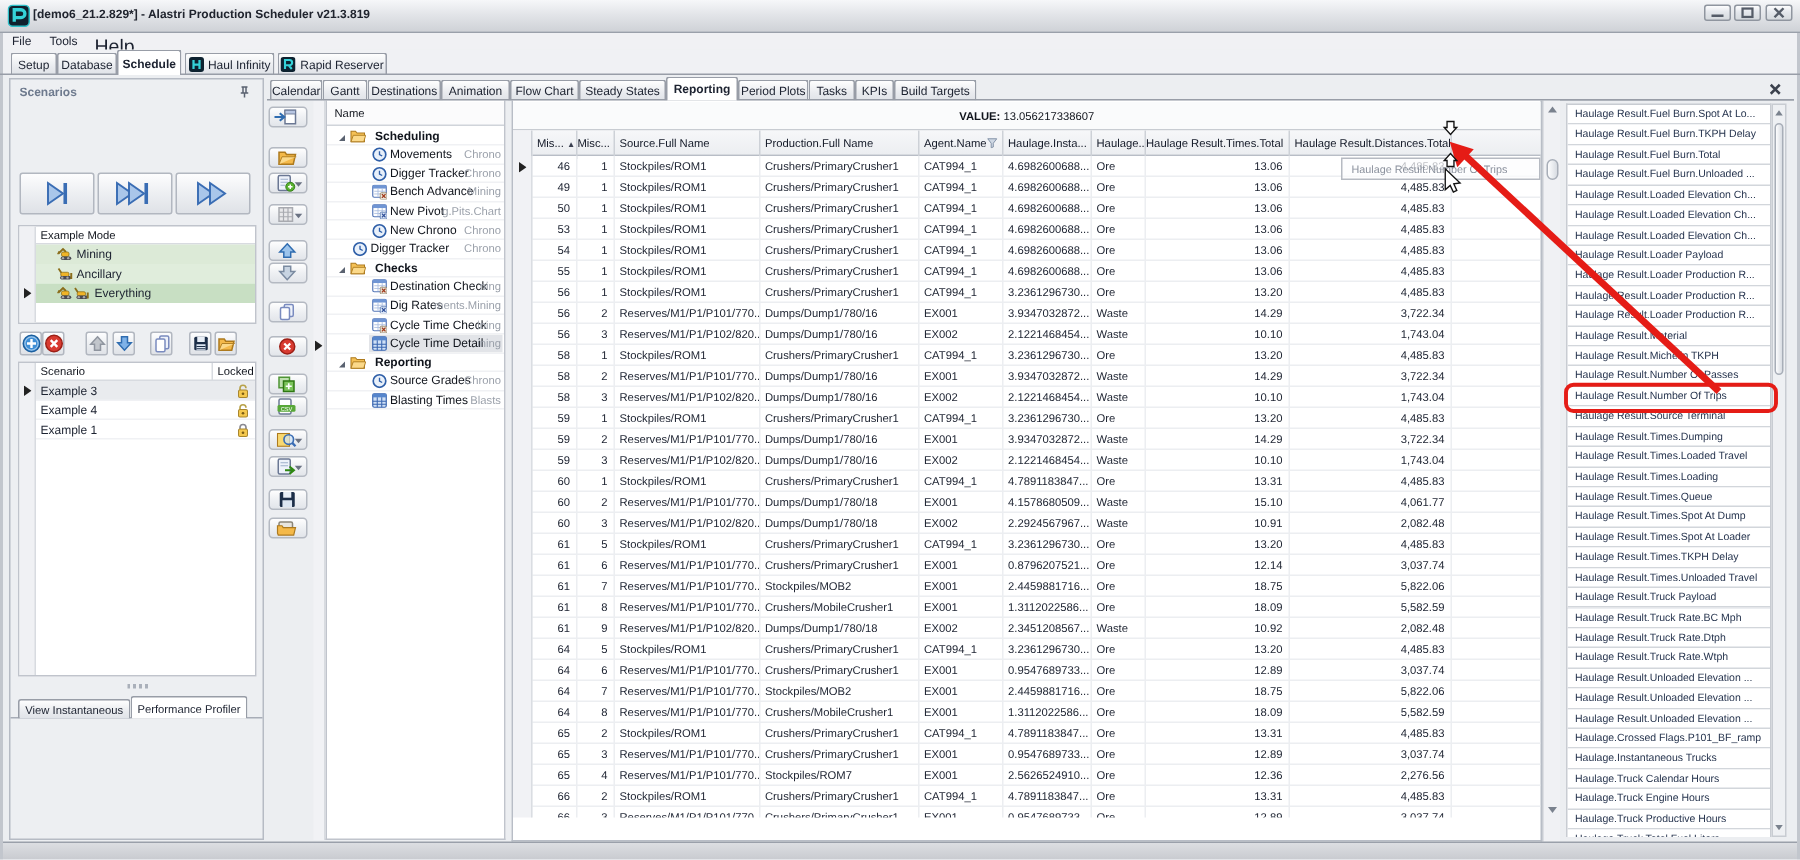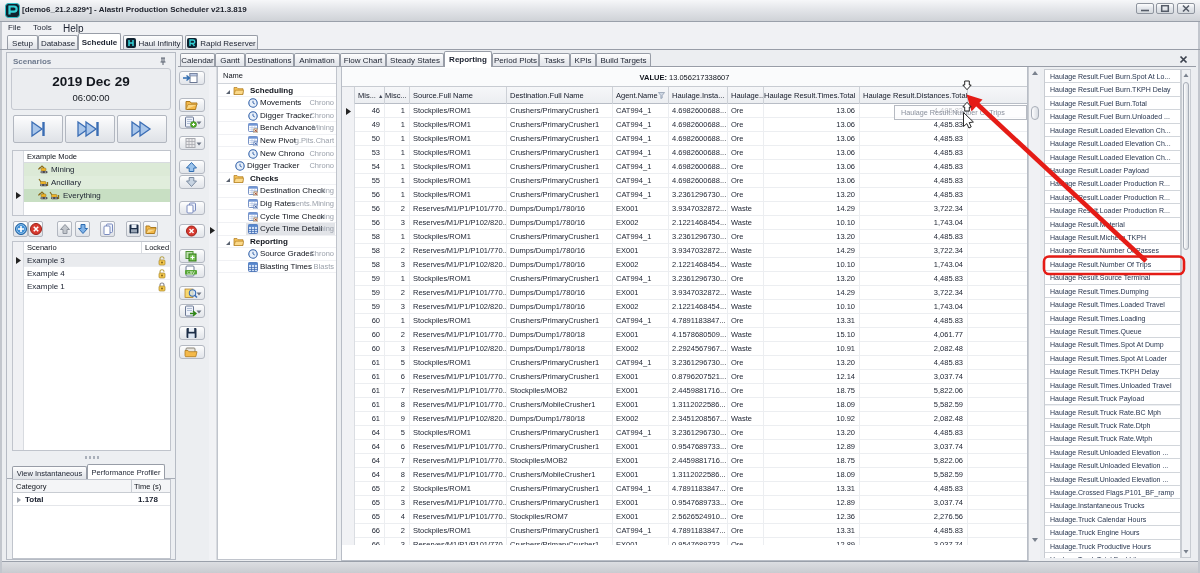--- a/index.html
+++ b/index.html
@@ -39,21 +39,21 @@
  <div class="tb-btn" style="left:1177px;top:3px;width:18px;height:11px;">
       <svg width="16" height="9" viewBox="0 0 16 9">
         <path d="M5 1.5 L11 7.5 M11 1.5 L5 7.5" stroke="#555c68" stroke-width="1.6"></path>
       </svg>
     </div>
 </div>
 
 <div class="abs" style="left:0;top:22px;width:1200px;height:11px;background:#f0f1f4;">
  <span class="abs" style="left:8px;top:1px;font-size:8px;">File</span>
  <span class="abs" style="left:33px;top:1px;font-size:8px;">Tools</span>
- <span class="abs" style="left:63px;top:1px;font-size:10px;">Help</span>
+ <span class="abs" style="left:63px;top:1px;font-size:13px;">Help</span>
 </div>
 
 <div class="abs" style="left:0;top:33px;width:1200px;height:17px;background:#f0f1f4;">
  <div class="abs" style="left:0;bottom:0;width:1200px;height:1px;background:#989da7;z-index:2;"></div>
  <div class="tab" style="left:7px;width:31px;">Setup</div>
  <div class="tab" style="left:38px;width:40px;">Database</div>
  <div class="tab act" style="left:78px;width:43px;">Schedule</div>
  <div class="tab" style="left:123px;width:60px;"><svg width="10" height="10" viewBox="0 0 10 10" style="margin-right:3px">
         <rect width="10" height="10" rx="2" fill="#0d2230"></rect>
         <path d="M3 2 V8 M7 2 V8 M3 5 H7" stroke="#35d2d8" stroke-width="1.5"></path>
@@ -62,24 +62,20 @@
         <rect width="10" height="10" rx="2" fill="#0d2230"></rect>
         <path d="M3 8 V2 H6 a1.6 1.6 0 0 1 0 3.5 H3 M5.5 5.5 L7.5 8" stroke="#35d2d8" stroke-width="1.4" fill="none"></path>
       </svg>Rapid Reserver</div>
 </div>
 
 <div class="abs" style="left:6px;top:52px;width:170px;height:508px;background:#edeff2;border:1px solid #b6bbc4;">
  <div class="abs" style="left:6px;top:4px;font-size:8px;font-weight:bold;color:#6e7a8e;">Scenarios</div>
  <svg class="abs" style="left:152px;top:4px" width="8" height="9" viewBox="0 0 8 9">
       <path d="M2 1 H6 M3 1 V5 M5 1 V5 M1.5 5 H6.5 M4 5 V8" stroke="#5a6270" stroke-width="1"></path>
     </svg>
- <div class="abs" style="left:4px;top:15px;width:160px;height:42px;background:#ebedf0;border:1px solid #c4c8d0;border-radius:3px;">
-   <div class="abs" style="left:0;top:5px;width:158px;text-align:center;font-size:13.5px;font-weight:bold;color:#14181f;">2019 Dec 29</div>
-   <div class="abs" style="left:0;top:23px;width:158px;text-align:center;font-size:9.5px;color:#14181f;">06:00:00</div>
- </div>
  <div class="lbtn" style="left:6px;top:62px;width:50px;height:28px;">
       <svg width="48" height="26" viewBox="0 0 48 26">
         <path d="M18 6 L28 13 L18 20 Z" fill="#a9c6ea" stroke="#3a6db4" stroke-width="1.3"></path>
         <path d="M29.5 6 V20" stroke="#3a6db4" stroke-width="2.4"></path>
       </svg>
     </div>
  <div class="lbtn" style="left:58px;top:62px;width:50px;height:28px;">
       <svg width="48" height="26" viewBox="0 0 48 26">
         <path d="M12 6 L22 13 L12 20 Z" fill="#a9c6ea" stroke="#3a6db4" stroke-width="1.3"></path>
         <path d="M20 6 L30 13 L20 20 Z" fill="#a9c6ea" stroke="#3a6db4" stroke-width="1.3"></path>
@@ -223,34 +219,20 @@
         <path d="M0 0 L5 3.5 L0 7 Z" fill="#222"></path>
       </svg>
  </div>
  <div class="abs" style="left:78px;top:403px;width:14px;height:3px;background:repeating-linear-gradient(90deg,#aab0ba 0 2px,transparent 2px 4px);"></div>
 
  <div class="abs" style="left:0;top:410px;width:168px;height:16px;">
   <div class="abs" style="left:0;bottom:0;width:168px;height:1px;background:#a8adb7;"></div>
   <div class="itab" style="left:5px;width:75px;font-size:7.5px;">View Instantaneous</div>
   <div class="itab act" style="left:80px;width:78px;font-size:7.5px;font-weight:normal;">Performance Profiler</div>
  </div>
- <div class="abs" style="left:5px;top:426px;width:159px;height:80px;background:#fff;border:1px solid #c0c4cc;">
-  <div class="abs" style="left:0;top:0;width:157px;height:13px;border-bottom:1px solid #c8ccd2;background:#f4f5f7;">
-   <span style="position:absolute;left:3px;font-size:7.5px;line-height:13px;color:#10141c;">Category</span>
-   <span style="position:absolute;left:121px;font-size:7.5px;line-height:13px;color:#10141c;">Time (s)</span>
-   <span style="position:absolute;left:118px;top:0;width:1px;height:13px;background:#c8ccd2;"></span>
-  </div>
-  <div class="abs" style="left:0;top:13px;width:157px;height:13px;border-bottom:1px solid #e4e6ea;">
-   <svg class="abs" style="left:4px;top:3.5px" width="4" height="6" viewBox="0 0 4 6">
-          <path d="M0 0 L4 3 L0 6 Z" fill="#9aa0aa"></path>
-        </svg>
-   <span style="position:absolute;left:12px;font-size:8px;line-height:13px;font-weight:bold;">Total</span>
-   <span style="position:absolute;right:12px;font-size:8px;line-height:13px;font-weight:bold;">1.178</span>
-  </div>
- </div>
 </div>
 
 <div class="abs" style="left:178px;top:50px;width:1018px;height:17px;background:#eceef1;">
  <div class="abs" style="left:0;bottom:0;width:1018px;height:1px;background:#989da7;z-index:2;"></div>
 <div class="itab" style="left:2px;width:35px;">Calendar</div>
 <div class="itab" style="left:37px;width:30px;">Gantt</div>
 <div class="itab" style="left:67px;width:49px;">Destinations</div>
 <div class="itab" style="left:116px;width:46px;">Animation</div>
 <div class="itab" style="left:162px;width:46px;">Flow Chart</div>
 <div class="itab" style="left:208px;width:58px;">Steady States</div>
@@ -545,21 +527,21 @@
       <span class="tgray">Blasts</span>
     </div>
   </div>
 <div class="abs" style="left:341px;top:67px;width:687px;height:494px;background:#fff;border:1px solid #b8bdc6;border-top:none;">
     <div class="abs" style="left:0;top:1px;width:685px;height:19px;background:#fafbfc;border-bottom:1px solid #c8ccd2;text-align:center;font-size:7.5px;line-height:19px;color:#10141c;"><b>VALUE:</b> 13.056217338607</div>
     <div class="abs" style="left:0;top:20px;width:685px;height:17px;background:linear-gradient(#f6f7f9,#eceef1);border-bottom:1px solid #b8bdc6;">
       <div class="abs" style="left:0;top:0;width:13px;height:17px;border-right:1px solid #cdd1d7;background:#f1f2f5;"></div>
       <div class="hcell" style="left:13px;width:30px;padding-left:3px;">Mis...&nbsp;<span style="font-size:5.5px;color:#3a4050;">▲</span></div>
       <div class="hcell" style="left:43px;width:25px;padding-right:4px;text-align:right;">Misc...</div>
       <div class="hcell" style="left:68px;width:97px;padding-left:3px;">Source.Full Name</div>
-      <div class="hcell" style="left:165px;width:106px;padding-left:3px;">Destination.Full Name</div>
+      <div class="hcell" style="left:165px;width:106px;padding-left:3px;">Production.Full Name</div>
       <div class="hcell" style="left:271px;width:56px;padding-left:3px;">Agent.Name<svg style="position:absolute;right:3px;top:5px" width="7" height="7" viewBox="0 0 7 7">
           <path d="M0.5 0.5 H6.5 L4.2 3.5 V6 L2.8 6.5 V3.5 Z" fill="#cfd8e4" stroke="#7a8aa0" stroke-width=".6"></path>
         </svg></div>
       <div class="hcell" style="left:327px;width:59px;padding-left:3px;">Haulage.Insta...</div>
       <div class="hcell" style="left:386px;width:36px;padding-left:3px;">Haulage...</div>
       <div class="hcell" style="left:422px;width:96px;padding-right:4px;text-align:right;">Haulage Result.Times.Total</div>
       <div class="hcell" style="left:518px;width:108px;padding-left:3px;">Haulage Result.Distances.Total</div>
     </div>
     <div class="abs" style="left:0;top:37px;width:685px;height:441px;overflow:hidden;">
       <div class="abs" style="left:0;top:0px;width:685px;height:14px;border-bottom:1px solid #eceef1;">

